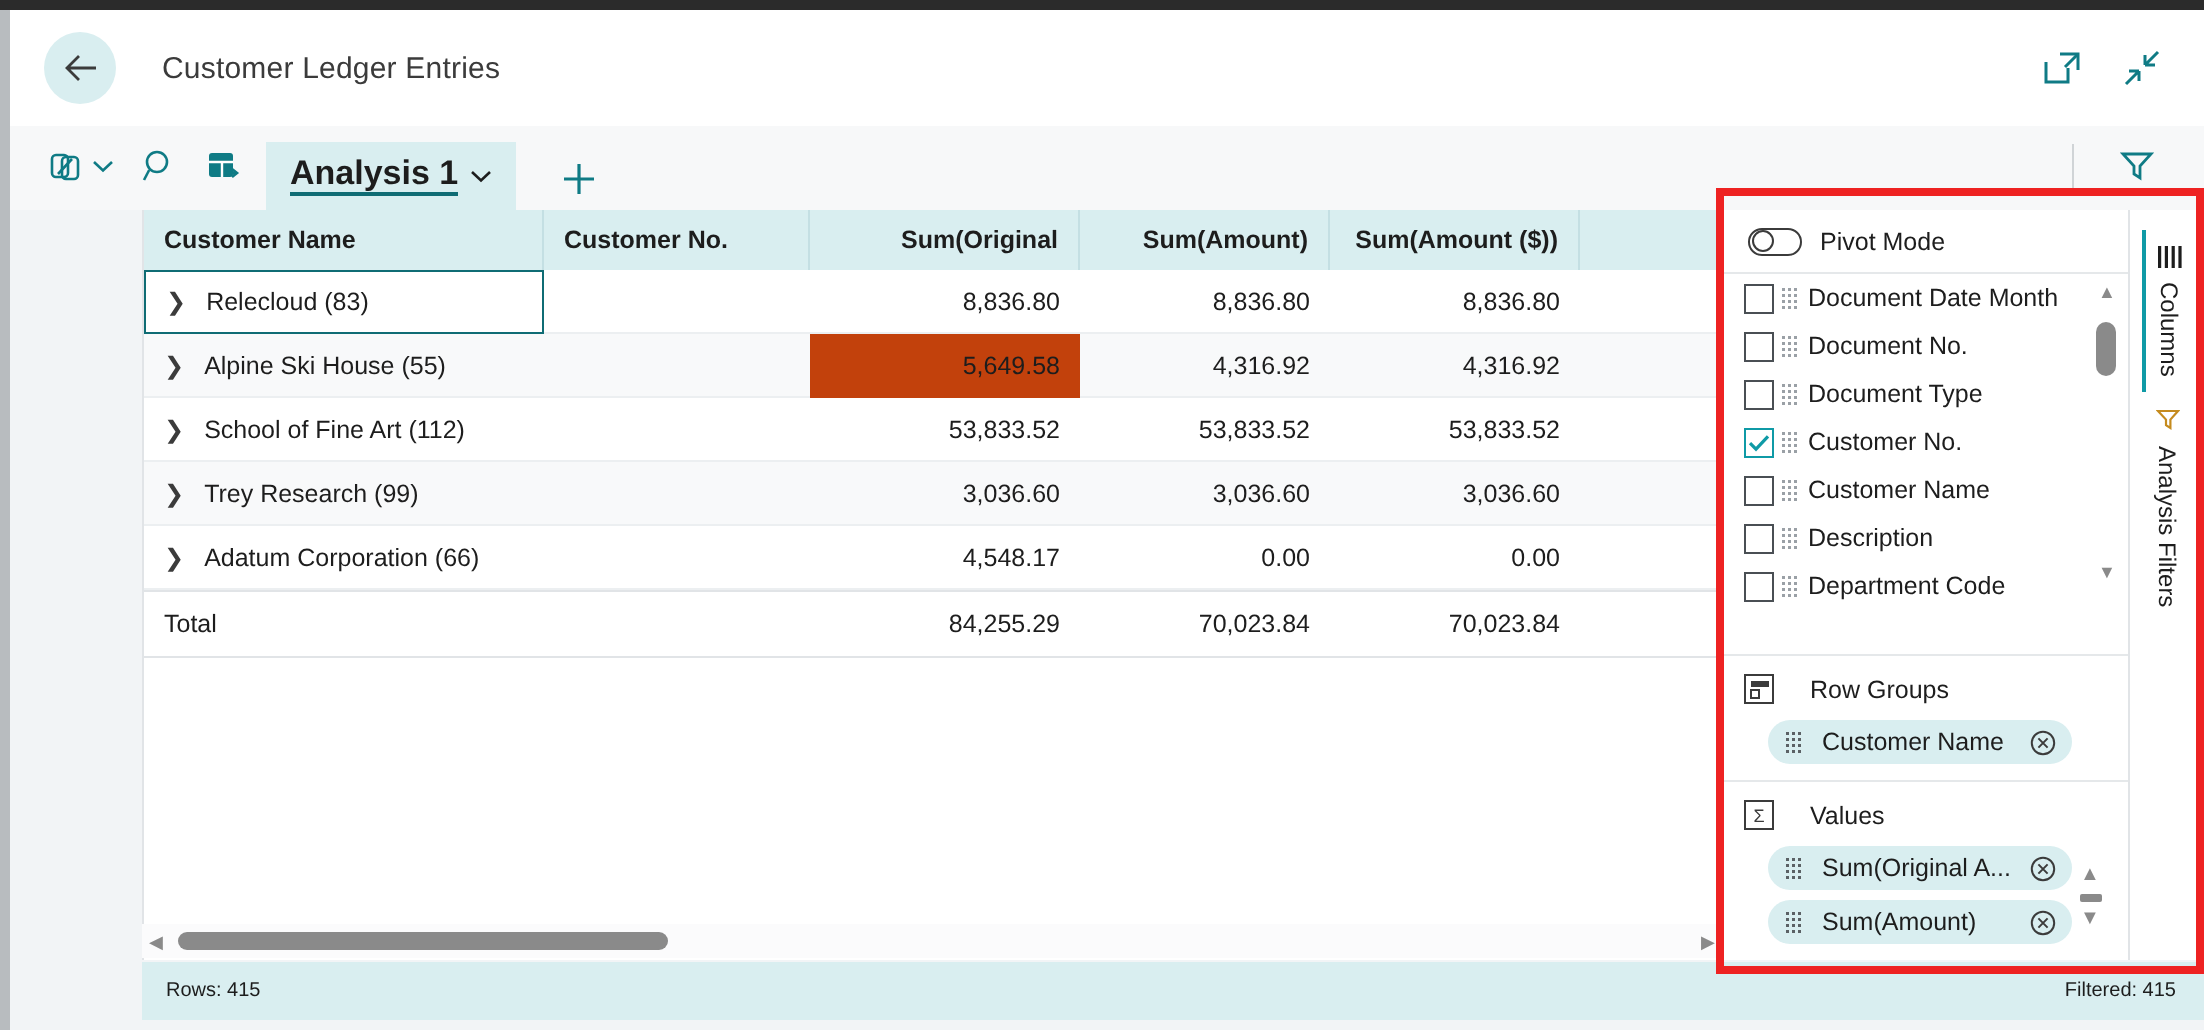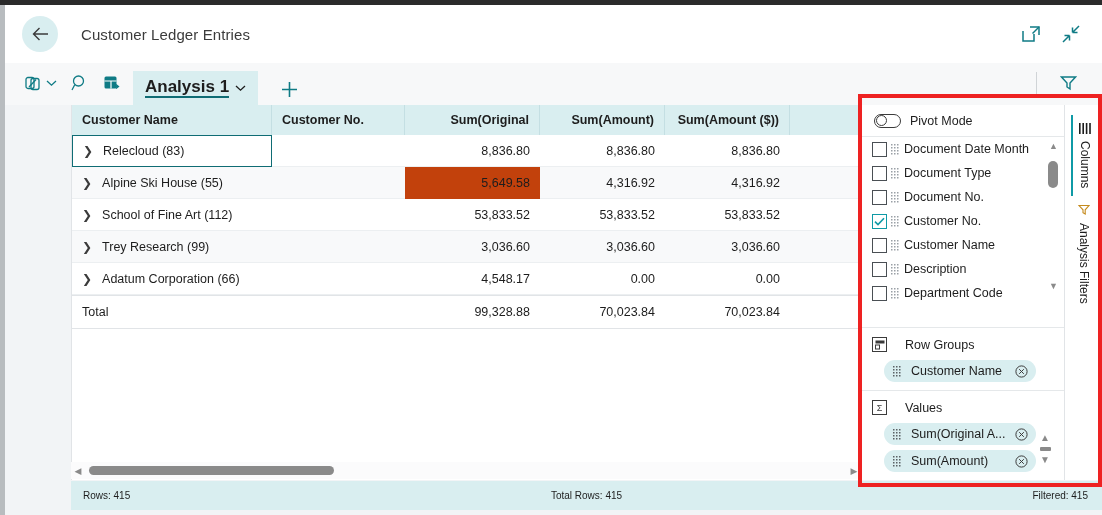--- a/index.html
+++ b/index.html
@@ -352,40 +352,39 @@
         <div class="cell col-no"></div>
         <div class="cell num col-orig">4,548.17</div>
         <div class="cell num col-amt">0.00</div>
         <div class="cell num col-amtd">0.00</div>
         <div class="cell col-rest"></div>
       </div>
 
       <div class="row total">
         <div class="cell col-name">Total</div>
         <div class="cell col-no"></div>
-        <div class="cell num col-orig">99,328.88</div>
+        <div class="cell num col-orig">84,255.29</div>
         <div class="cell num col-amt">70,023.84</div>
         <div class="cell num col-amtd">70,023.84</div>
         <div class="cell col-rest"></div>
       </div>
 
     </div>
   </div>
 
   <div class="hscroll">
     <div class="hs-arrow">◀</div>
     <div class="hs-track">
       <div class="hs-thumb"></div>
     </div>
     <div class="hs-arrow">▶</div>
   </div>
 
   <div class="statusbar">
     <div class="sb-left">Rows: 415</div>
-    <div class="sb-mid">Total Rows: 415</div>
     <div class="sb-right">Filtered: 415</div>
   </div>
 
   <div class="side-panel">
 
     <div class="pivot-row">
       <div class="toggle">
         <div class="knob"></div>
       </div>
       <span>Pivot Mode</span>
@@ -434,21 +433,21 @@
                 <rect x="6" y="3" width="1.5" height="1.5"></rect>
                 <rect x="0" y="6" width="1.5" height="1.5"></rect>
                 <rect x="3" y="6" width="1.5" height="1.5"></rect>
                 <rect x="6" y="6" width="1.5" height="1.5"></rect>
                 <rect x="0" y="9" width="1.5" height="1.5"></rect>
                 <rect x="3" y="9" width="1.5" height="1.5"></rect>
                 <rect x="6" y="9" width="1.5" height="1.5"></rect>
               </g>
             </svg>
         </span>
-        <span class="ci-label">Document Type</span>
+        <span class="ci-label">Document No.</span>
       </div>
 
       <div class="col-item">
         <div class="cbox">
           
         </div>
         <span class="drag-dots">
           <svg width="9" height="11" viewBox="0 0 9 11">
               <g fill="#9aa0a6">
                 <rect x="0" y="0" width="1.5" height="1.5"></rect>
@@ -459,21 +458,21 @@
                 <rect x="6" y="3" width="1.5" height="1.5"></rect>
                 <rect x="0" y="6" width="1.5" height="1.5"></rect>
                 <rect x="3" y="6" width="1.5" height="1.5"></rect>
                 <rect x="6" y="6" width="1.5" height="1.5"></rect>
                 <rect x="0" y="9" width="1.5" height="1.5"></rect>
                 <rect x="3" y="9" width="1.5" height="1.5"></rect>
                 <rect x="6" y="9" width="1.5" height="1.5"></rect>
               </g>
             </svg>
         </span>
-        <span class="ci-label">Document No.</span>
+        <span class="ci-label">Document Type</span>
       </div>
 
       <div class="col-item">
         <div class="cbox checked">
           <svg width="11" height="9" viewBox="0 0 11 9">
               <path d="M1 4.6 L4 7.6 L10 1.2" fill="none" stroke="#0f9aa6" stroke-width="1.6"></path>
             </svg>
         </div>
         <span class="drag-dots">
           <svg width="9" height="11" viewBox="0 0 9 11">

